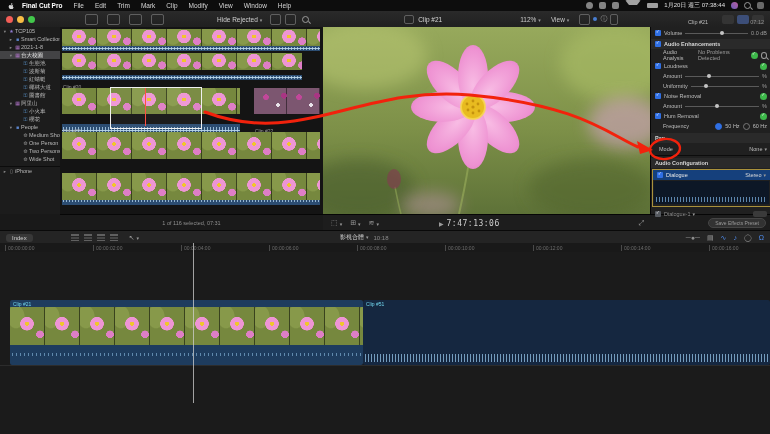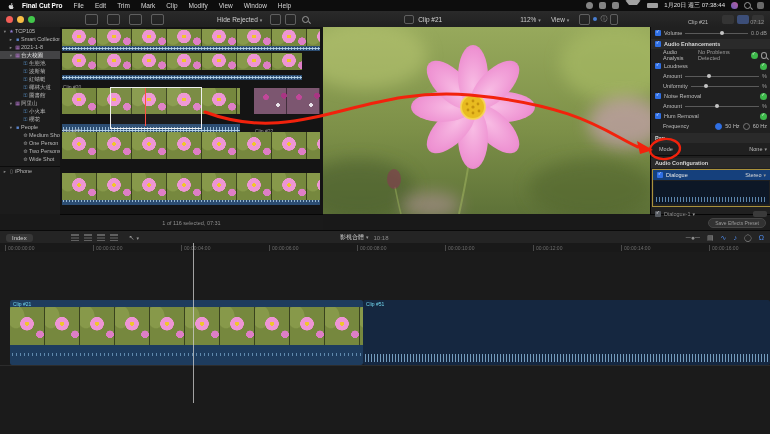--- a/index.html
+++ b/index.html
@@ -361,20 +361,30 @@
             <circle cx="5" cy="-3" r="1.4"></circle>
             <circle cx="6" cy="4" r="1.4"></circle>
           <circle cx="0" cy="6" r="1.4"></circle>
             <circle cx="-5" cy="3" r="1.4"></circle>
             <circle cx="-6" cy="-3" r="1.4"></circle>
             <circle cx="0" cy="0" r="1.6"></circle>
         </g>
       </g>
     </svg>
   </div>
+  <div class="abs transport row">
+    <span class="tool" style="margin-left:8px;">⬚<span class="chev"></span></span>
+    <span class="tool">⊞<span class="chev"></span></span>
+    <span class="tool">≋<span class="chev"></span></span>
+    <span class="row" style="margin-left:52px;">
+      <span class="playg">▶</span>
+      <span class="tc">7:47:13:06</span>
+    </span>
+    <span style="margin-left:auto;margin-right:6px;font-size:7px;color:#9a9a9a;">⤢</span>
+  </div>
   <div class="abs statusbar-right">
     <span class="pill">Save Effects Preset</span>
   </div>
 
   <div class="abs inspector">
     <div class="irow" style="top:1px;">
       <span class="cbx"></span>
       <span>Volume</span>
       <span class="slider">
           <span class="knob" style="left:55%;"></span>

